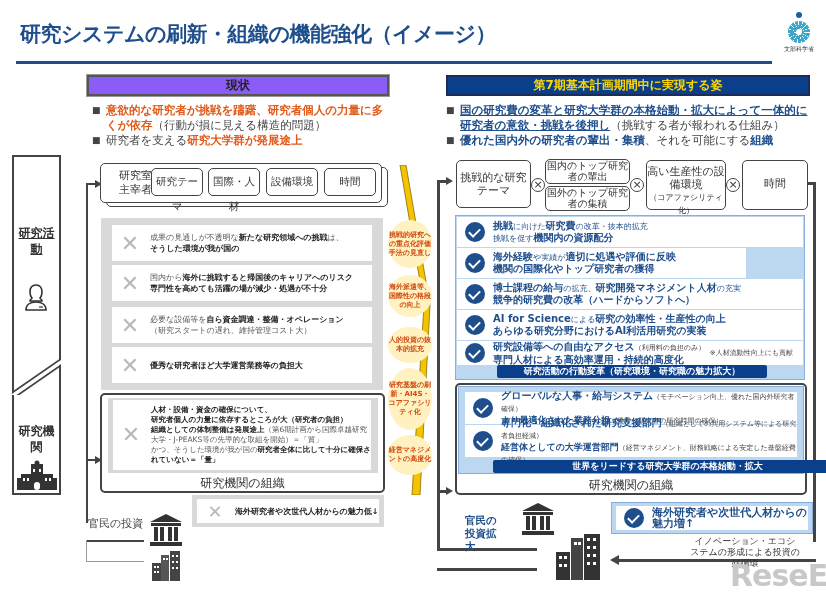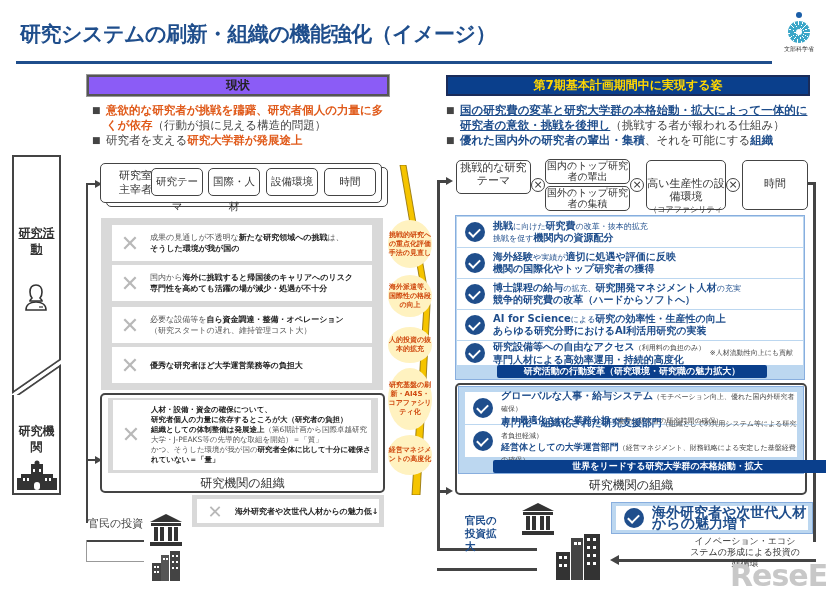--- a/index.html
+++ b/index.html
@@ -218,39 +218,39 @@
 <div class="line" style="left:437px; top:490px; width:10px; height:3px;"></div>
 <div class="arrow-r" style="left:446px; top:487px;"></div>
 <div class="line" style="left:813px; top:182px; width:3px; height:360px;"></div>
 <div class="line" style="left:806px; top:182px; width:10px; height:3px;"></div>
 <div class="line" style="left:437px; top:548px; width:100px; height:3px;"></div>
 <div class="line" style="left:437px; top:568px; width:100px; height:3px;"></div>
 <div class="line" style="left:618px; top:559px; width:198px; height:3px;"></div>
 <div class="arrow-l" style="left:610px; top:555px;"></div>
 
 
-<div class="abs rbox" style="left:456px; top:160px; width:75px; height:34px; line-height:13px;">挑戦的な研究テーマ</div>
+<div class="abs rbox" style="left:456px; top:160px; width:75px; height:48px; padding-top:10px; line-height:13px;">挑戦的な研究テーマ</div>
 <div class="cross" style="left:531px; top:178px;">×</div>
 <div class="abs rbox" style="left:545px; top:159px; width:85px; height:25px; font-size:10px; line-height:11px;">国内のトップ研究者の輩出</div>
 <div class="abs rbox" style="left:545px; top:186px; width:85px; height:25px; font-size:10px; line-height:11px;">国外のトップ研究者の集積</div>
 <div class="cross" style="left:630px; top:178px;">×</div>
-<div class="abs rbox" style="left:646px; top:160px; width:80px; height:50px; padding-top:16px; line-height:13px;">
+<div class="abs rbox" style="left:646px; top:160px; width:80px; height:50px; padding-top:4px; line-height:13px;">
   <div>高い生産性の設備環境</div>
   <div style="font-size:8px;">（コアファシリティ化）</div>
 </div>
 <div class="cross" style="left:726px; top:178px;">×</div>
 <div class="abs rbox" style="left:742px; top:160px; width:66px; height:50px; line-height:46px;">時間</div>
 
 
 <div class="abs blue-panel" style="left:455px; top:215px; width:350px; height:165px;"></div>
 <div class="chk-item" style="left:457px; top:217px; width:346px; height:30px;">
   <span class="chk"></span>
   <div><b>挑戦</b><span>に向けた</span><b>研究費</b><span>の改革・抜本的拡充</span><br><span>挑戦を促す</span><b>機関内の資源配分</b></div>
 </div>
-<div class="chk-item" style="left:457px; top:248px; width:346px; height:30px;">
+<div class="chk-item" style="left:457px; top:248px; width:289px; height:30px;">
   <span class="chk"></span>
   <div><b>海外経験</b><span>や実績が</span><b>適切に処遇や評価に反映</b><br><b>機関の国際化やトップ研究者の獲得</b></div>
 </div>
 <div class="chk-item" style="left:457px; top:279px; width:346px; height:30px;">
   <span class="chk"></span>
   <div><b>博士課程の給与</b><span>の拡充、</span><b>研究開発マネジメント人材</b><span>の充実</span><br><b>競争的研究費の改革（ハードからソフトへ）</b></div>
 </div>
 <div class="chk-item" style="left:457px; top:310px; width:346px; height:30px;">
   <span class="chk"></span>
   <div><b>AI for Science</b><span>による</span><b>研究の効率性・生産性の向上</b><br><b>あらゆる研究分野におけるAI利活用研究の実装</b></div>
@@ -305,21 +305,21 @@
       <rect x="37" y="12" width="3" height="3"></rect>
       <rect x="31" y="20" width="3" height="3"></rect>
       <rect x="37" y="20" width="3" height="3"></rect>
       <rect x="31" y="28" width="3" height="3"></rect>
       <rect x="37" y="28" width="3" height="3"></rect>
     </g>
 </svg>
 <div class="abs blue-panel" style="left:611px; top:502px; width:202px; height:32px;"></div>
 <div class="chk-item" style="left:616px; top:506px; width:192px; height:24px;">
   <span class="chk"></span>
-  <b style="font-size:14px;">海外研究者や次世代人材からの魅力増↑</b>
+  <b style="font-size:11px;">海外研究者や次世代人材からの魅力増↑</b>
 </div>
 <div class="abs" style="left:690px; top:536px; width:110px; font-size:9px; line-height:11px; color:#333; text-align:center;">イノベーション・エコシステムの形成による投資の好循環</div>
 
 
 <div class="abs" style="left:730px; top:558px; font-size:30px; font-weight:bold; color:#c8c8c8; letter-spacing:-1px;">ReseEd</div>
 
 
 
 
 </body></html>

